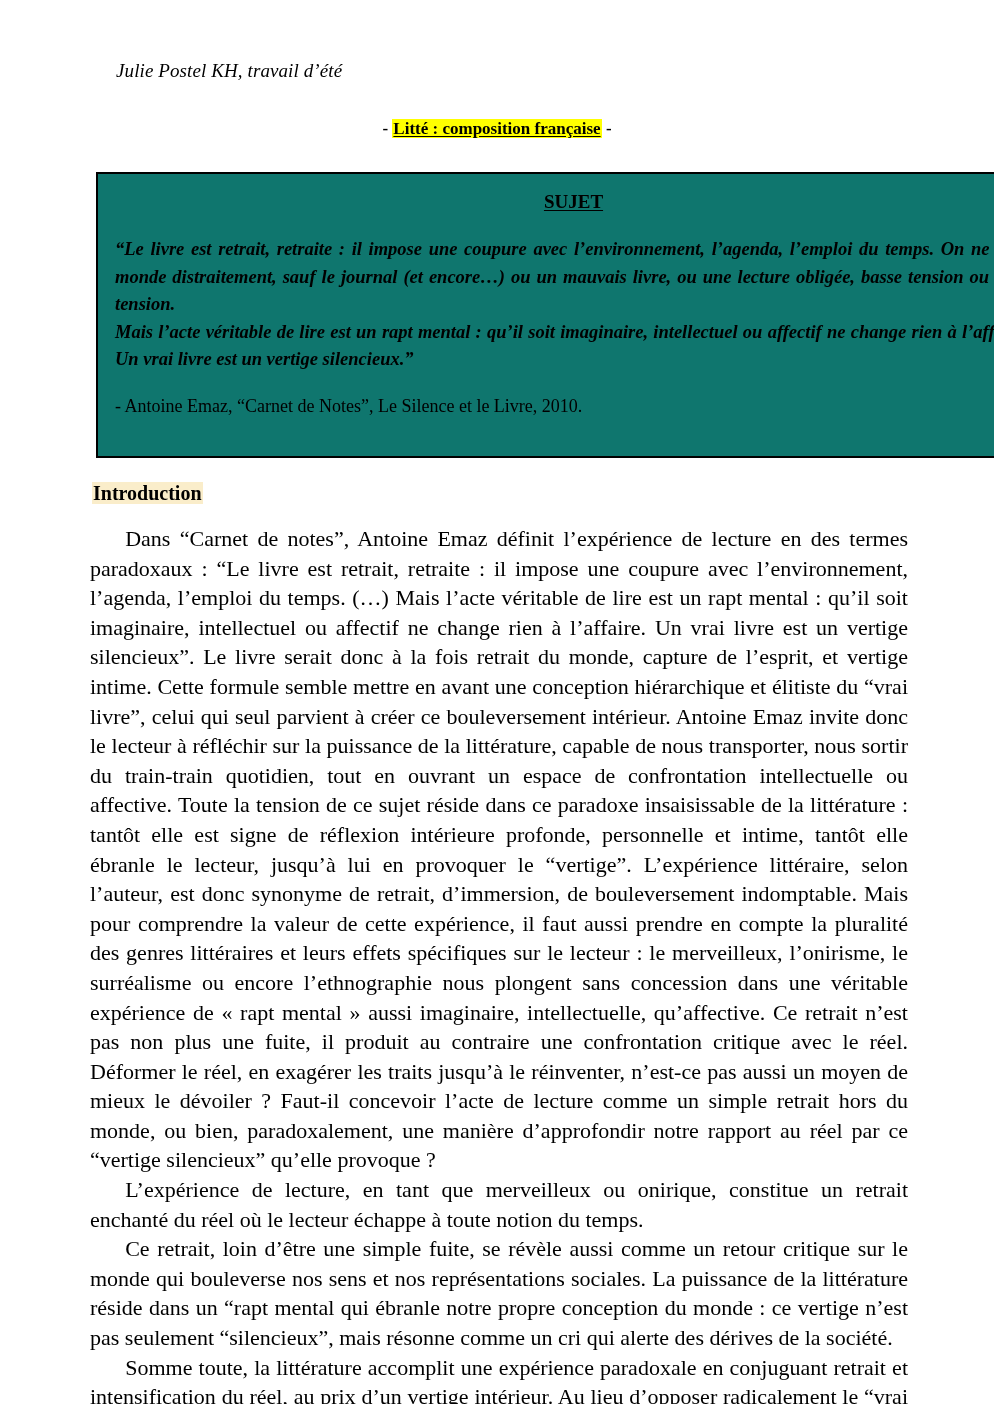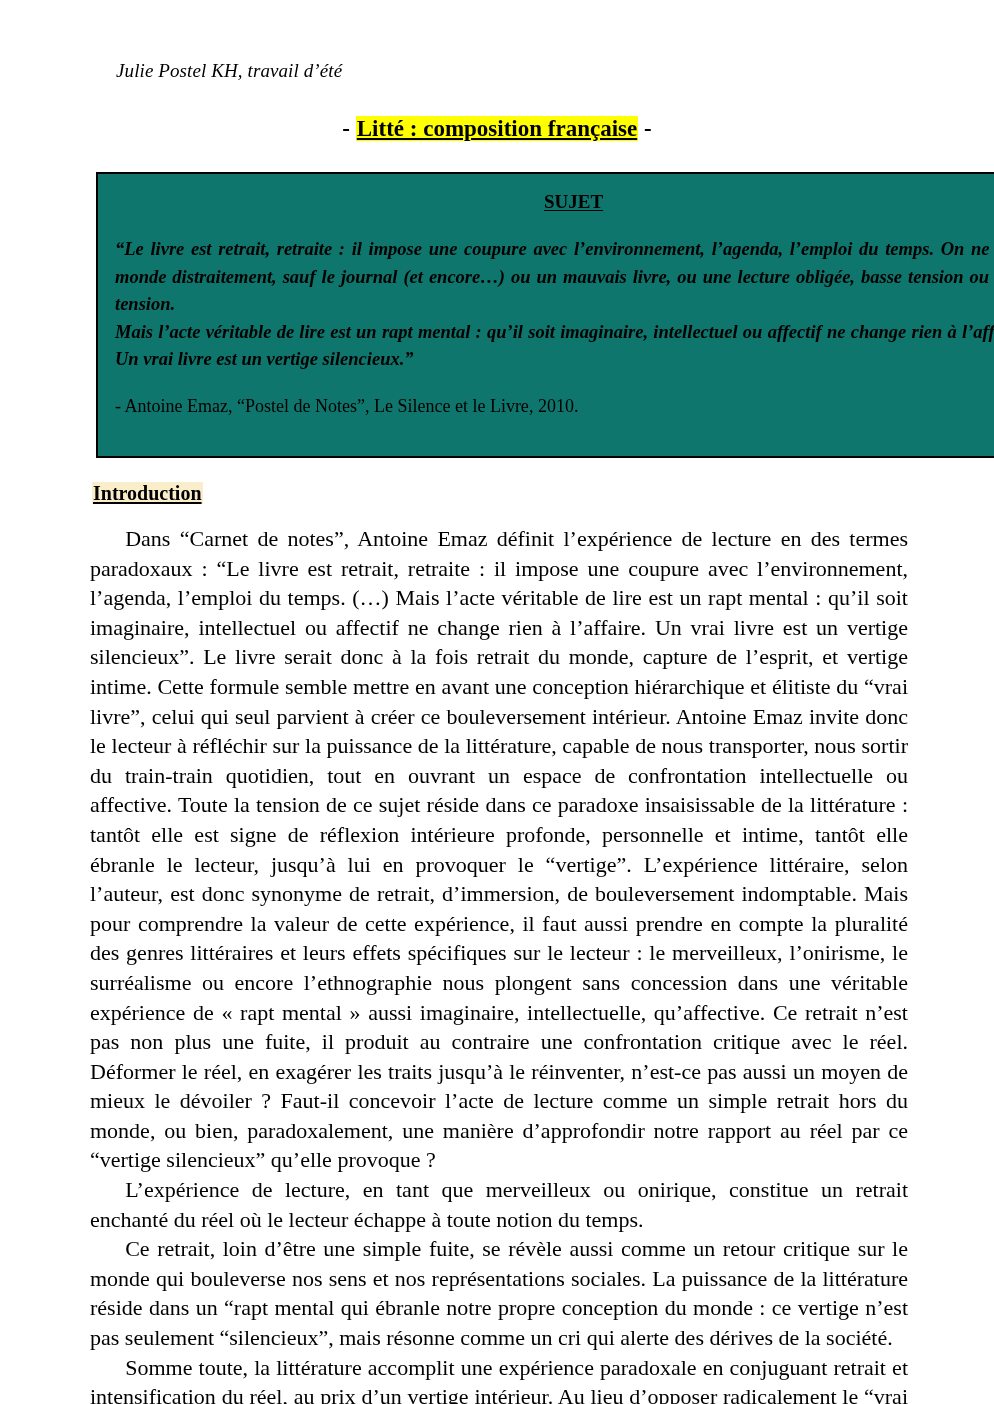--- a/index.html
+++ b/index.html
@@ -37,21 +37,21 @@
     white-space: nowrap;
   }
 
   
   .doc-title {
     position: absolute;
     left: 0;
     top: 114px;
     width: 994px;
     text-align: center;
-    font-size: 23px;
+    font-size: 17px;
     font-weight: bold;
     line-height: 30px;
   }
   .doc-title .dash {
     font-weight: bold;
   }
   .doc-title .hl {
     background: #ffff00;
     text-decoration: underline;
     text-underline-offset: 2px;
@@ -102,21 +102,20 @@
   .section-heading {
     position: absolute;
     left: 92px;
     top: 480px;
     font-size: 20px;
     font-weight: bold;
     line-height: 26px;
   }
   .section-heading .hl {
     background: #faedca;
-    text-decoration: underline;
     text-underline-offset: 2px;
     padding: 0 1px;
   }
 
   
   .body-text {
     position: absolute;
     left: 90px;
     top: 524px;
     width: 818px;
@@ -143,21 +142,21 @@
     <span class="dash">-</span>
   </div>
 
   <div class="sujet-box">
     <div class="sujet-heading">SUJET</div>
     <div class="sujet-quote">
       <p>“Le livre est retrait, retraite : il impose une coupure avec l’environnement, l’agenda, l’emploi du temps. On ne peut monde distraitement, sauf le journal (et encore…) ou un mauvais livre, ou une lecture obligée, basse tension ou hors tension.</p>
       <p>Mais l’acte véritable de lire est un rapt mental : qu’il soit imaginaire, intellectuel ou affectif ne change rien à l’affaire. Un vrai livre est un vertige silencieux.”</p>
     </div>
     <div class="sujet-source">
-      <span>- Antoine Emaz, “Postel de Notes”, </span><span class="work">Le Silence et le Livre</span><span>, 2010.</span>
+      <span>- Antoine Emaz, “Carnet de Notes”, </span><span class="work">Le Silence et le Livre</span><span>, 2010.</span>
     </div>
   </div>
 
   <div class="section-heading">
     <span class="hl">Introduction</span>
   </div>
 
   <div class="body-text">
     <p>Dans “Carnet de notes”, Antoine Emaz définit l’expérience de lecture en des termes paradoxaux : “Le livre est retrait, retraite : il impose une coupure avec l’environnement, l’agenda, l’emploi du temps. (…) Mais l’acte véritable de lire est un rapt mental : qu’il soit imaginaire, intellectuel ou affectif ne change rien à l’affaire. Un vrai livre est un vertige silencieux”. Le livre serait donc à la fois retrait du monde, capture de l’esprit, et vertige intime. Cette formule semble mettre en avant une conception hiérarchique et élitiste du “vrai livre”, celui qui seul parvient à créer ce bouleversement intérieur. Antoine Emaz invite donc le lecteur à réfléchir sur la puissance de la littérature, capable de nous transporter, nous sortir du train-train quotidien, tout en ouvrant un espace de confrontation intellectuelle ou affective. Toute la tension de ce sujet réside dans ce paradoxe insaisissable de la littérature : tantôt elle est signe de réflexion intérieure profonde, personnelle et intime, tantôt elle ébranle le lecteur, jusqu’à lui en provoquer le “vertige”. L’expérience littéraire, selon l’auteur, est donc synonyme de retrait, d’immersion, de bouleversement indomptable. Mais pour comprendre la valeur de cette expérience, il faut aussi prendre en compte la pluralité des genres littéraires et leurs effets spécifiques sur le lecteur : le merveilleux, l’onirisme, le surréalisme ou encore l’ethnographie nous plongent sans concession dans une véritable expérience de « rapt mental » aussi imaginaire, intellectuelle, qu’affective. Ce retrait n’est pas non plus une fuite, il produit au contraire une confrontation critique avec le réel. Déformer le réel, en exagérer les traits jusqu’à le réinventer, n’est-ce pas aussi un moyen de mieux le dévoiler ? Faut-il concevoir l’acte de lecture comme un simple retrait hors du monde, ou bien, paradoxalement, une manière d’approfondir notre rapport au réel par ce “vertige silencieux” qu’elle provoque ?</p>
     <p>L’expérience de lecture, en tant que merveilleux ou onirique, constitue un retrait enchanté du réel où le lecteur échappe à toute notion du temps.</p>

